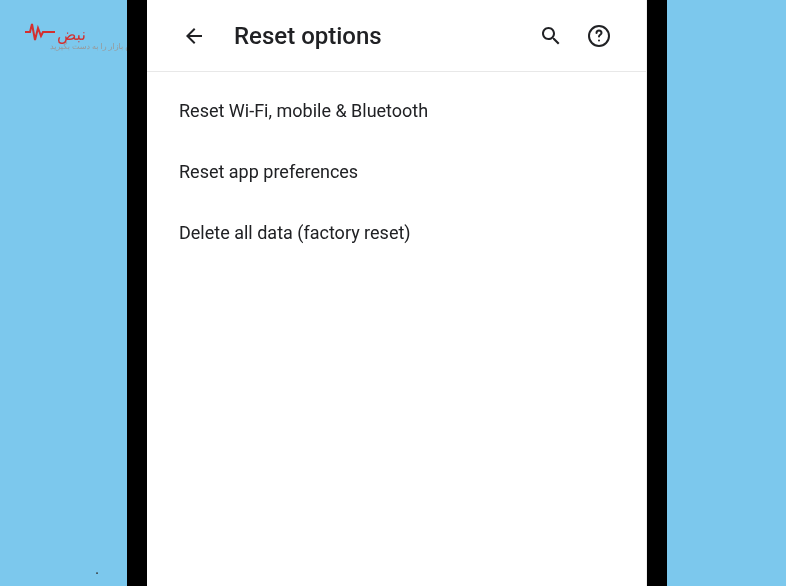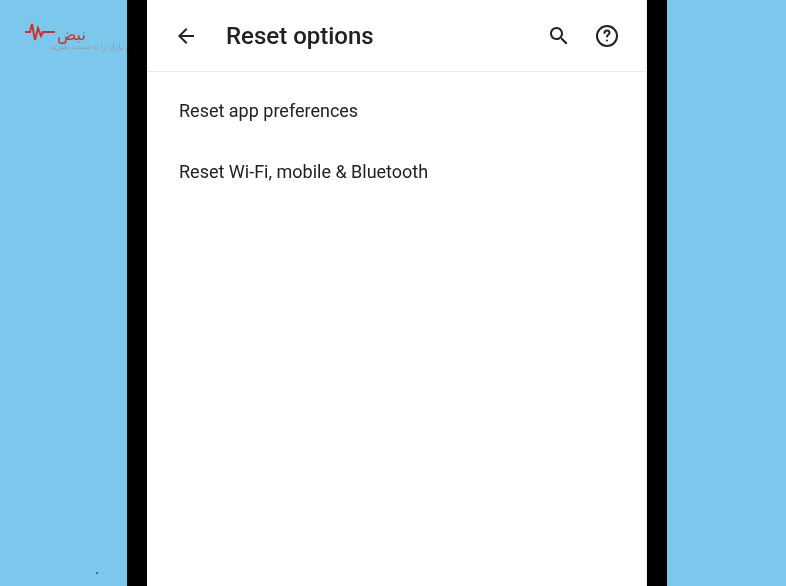--- a/index.html
+++ b/index.html
@@ -53,21 +53,21 @@
     .phone-screen {
       background: #fff;
       width: 500px;
       margin: 0 auto;
       height: 100%;
       border-right: 1px solid #eee;
     }
     .header {
       display: flex;
       align-items: center;
-      padding: 18px 27px;
+      padding: 18px 35px;
       border-bottom: 1px solid #e8e8e8;
       height: 72px;
     }
     .back-icon {
       width: 24px;
       height: 24px;
       cursor: pointer;
       display: flex;
       align-items: center;
       justify-content: center;
@@ -144,20 +144,21 @@
       <div class="help-icon">
         <svg width="24" height="24" viewBox="0 0 24 24">
           <circle cx="12" cy="12" r="10" stroke="#202124" stroke-width="2" fill="none"></circle>
           <path d="M9.5 9a2.5 2.5 0 015 0c0 1.5-2.5 2-2.5 3.5" stroke="#202124" stroke-width="2" fill="none" stroke-linecap="round"></path>
           <circle cx="12" cy="16.5" r="1" fill="#202124"></circle>
         </svg>
       </div>
     </div>
 
     <div class="options-list">
+      <div class="option-item">Reset Wi-Fi, mobile &amp; Bluetooth</div>
       <div class="option-item">Reset app preferences</div>
-      <div class="option-item">Reset Wi-Fi, mobile &amp; Bluetooth</div>
+      <div class="option-item">Delete all data (factory reset)</div>
     </div>
 
   </div>
 </div>
 
 <div class="dot">.</div>
 
 </body></html>

